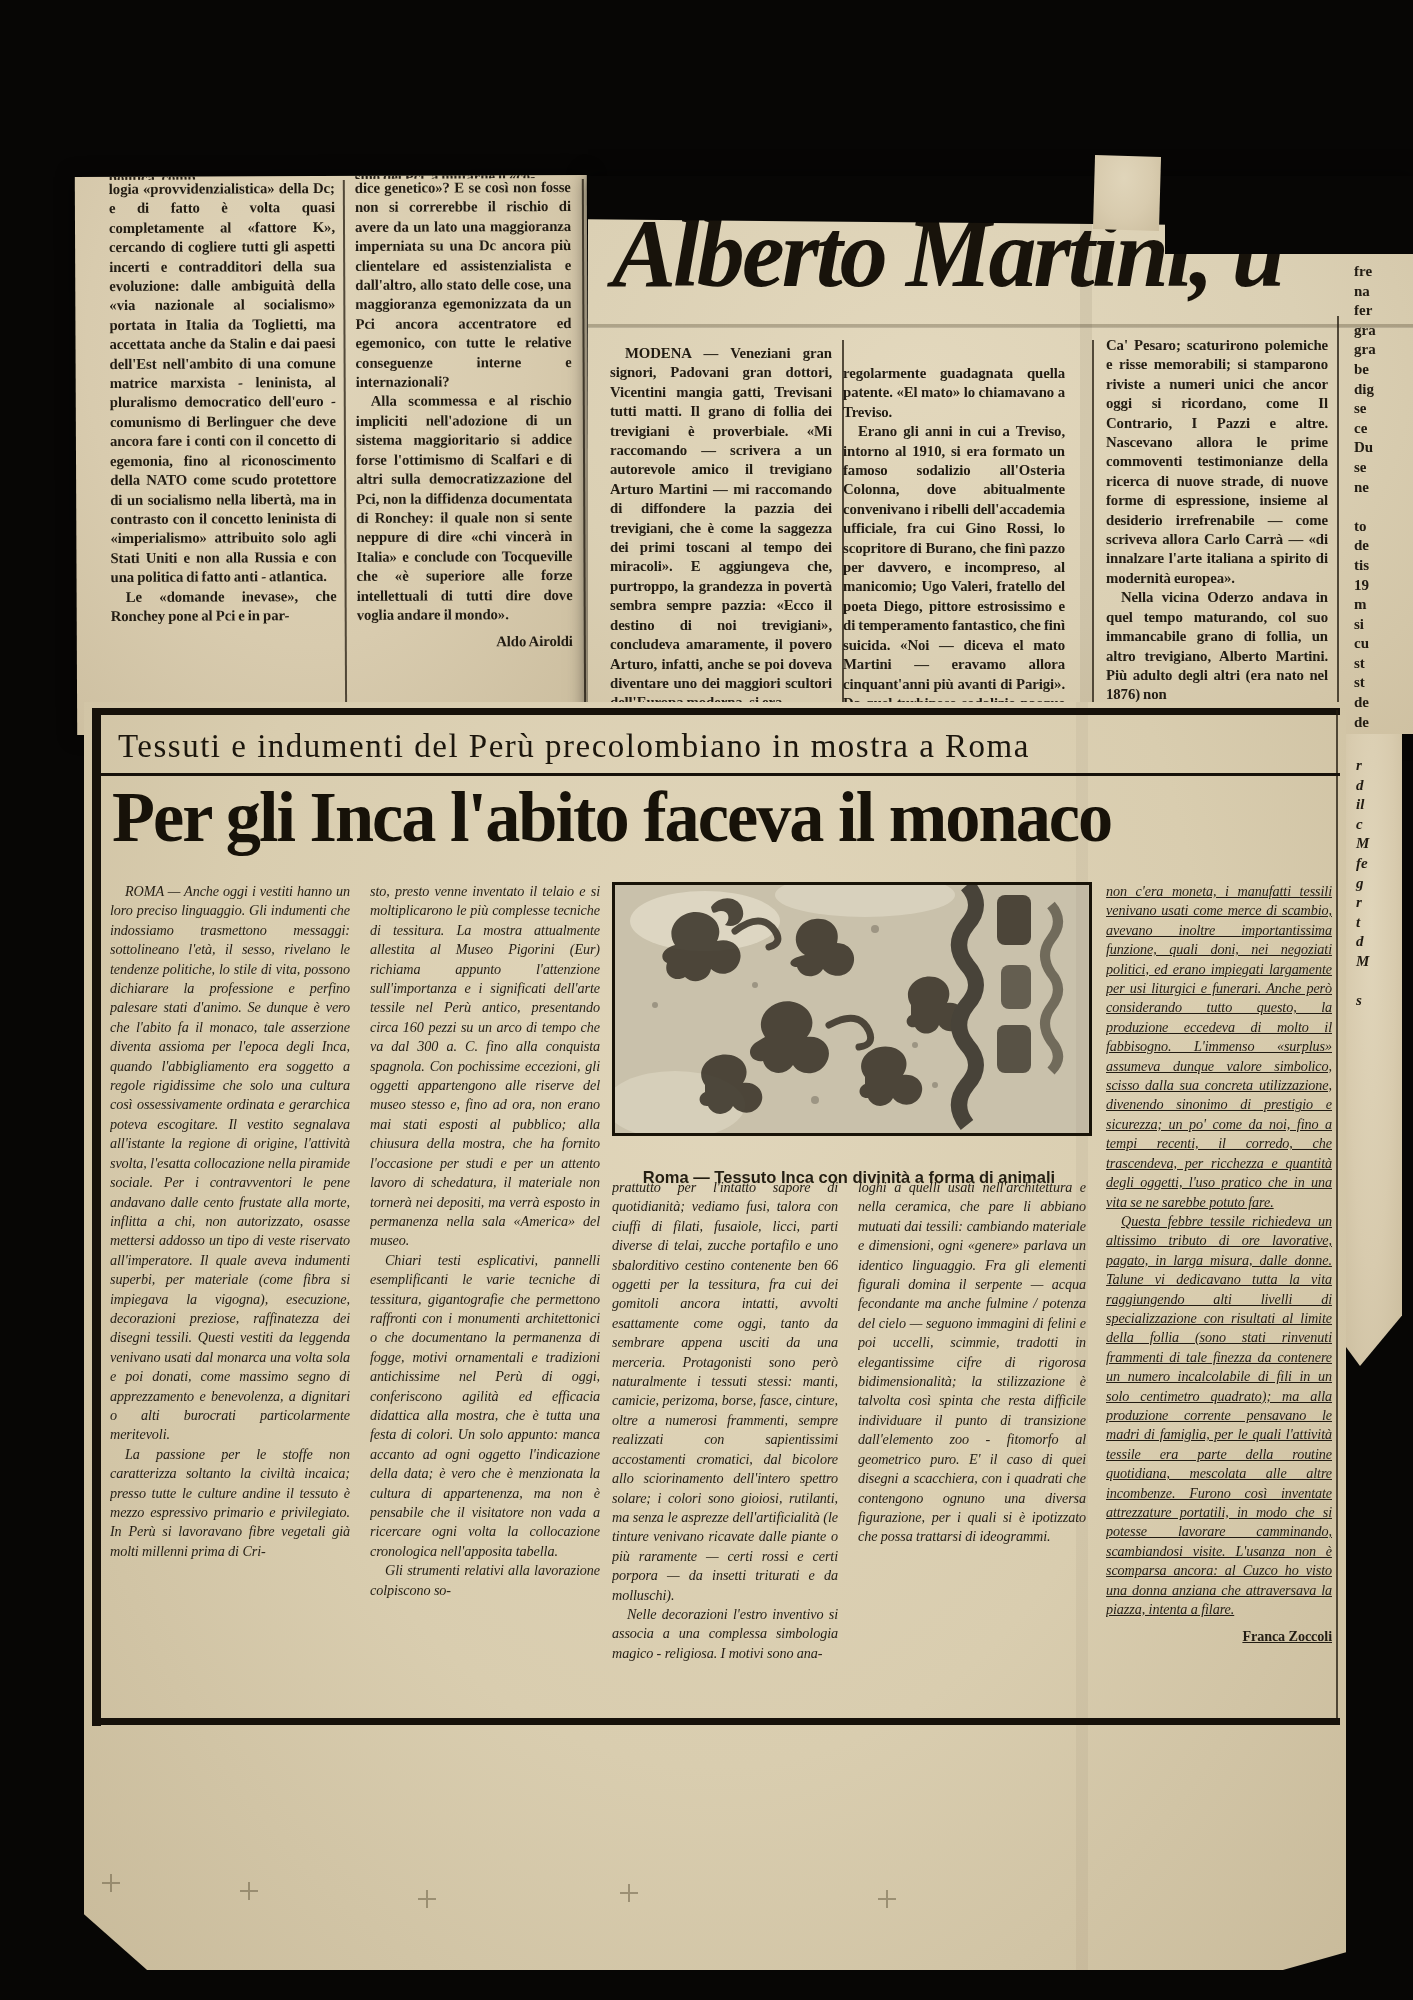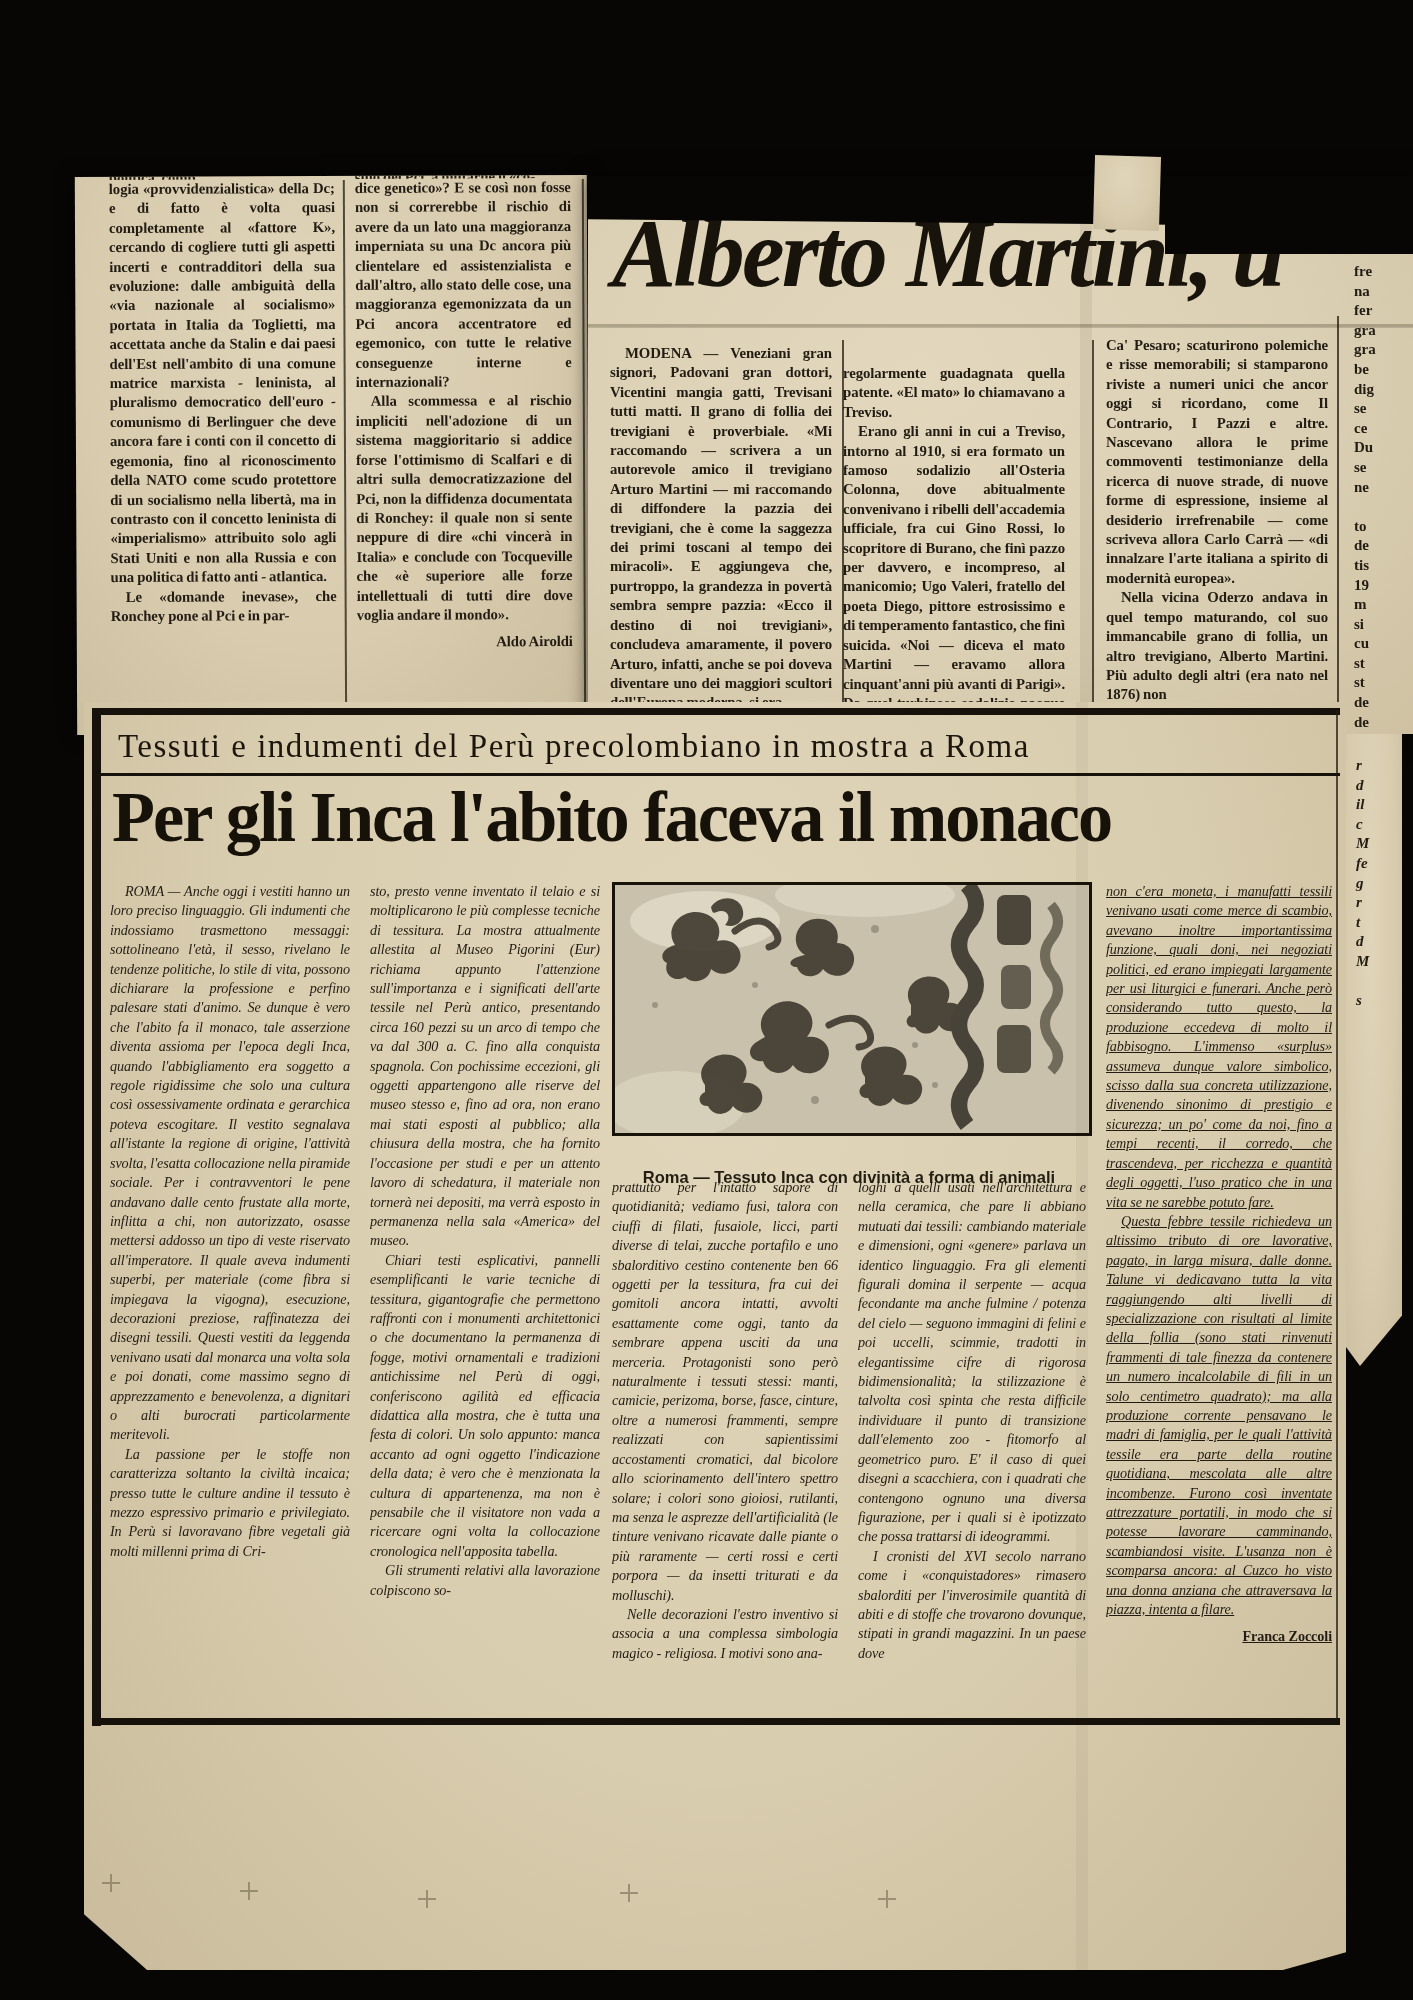--- a/index.html
+++ b/index.html
@@ -163,21 +163,20 @@
       </svg>
     </div>
     <div class="caption">Roma — Tessuto Inca con divinità a forma di animali</div>
 
     <div class="col body-inca" style="left:528px;top:476px;width:226px;height:540px;">
       <p>prattutto per l'intatto sapore di quotidianità; vediamo fusi, talora con ciuffi di filati, fusaiole, licci, parti diverse di telai, zucche portafilo e uno sbalorditivo cestino contenente ben 66 oggetti per la tessitura, fra cui dei gomitoli ancora intatti, avvolti esattamente come oggi, tanto da sembrare appena usciti da una merceria. Protagonisti sono però naturalmente i tessuti stessi: manti, camicie, perizoma, borse, fasce, cinture, oltre a numerosi frammenti, sempre realizzati con sapientissimi accostamenti cromatici, dal bicolore allo sciorinamento dell'intero spettro solare; i colori sono gioiosi, rutilanti, ma senza le asprezze dell'artificialità (le tinture venivano ricavate dalle piante o più raramente — certi rossi e certi porpora — da insetti triturati e da molluschi).</p>
       <p class="ind">Nelle decorazioni l'estro inventivo si associa a una complessa simbologia magico - religiosa. I motivi sono ana-</p>
     </div>
     <div class="col body-inca" style="left:774px;top:476px;width:228px;height:540px;">
       <p>loghi a quelli usati nell'architettura e nella ceramica, che pare li abbiano mutuati dai tessili: cambiando materiale e dimensioni, ogni «genere» parlava un identico linguaggio. Fra gli elementi figurali domina il serpente — acqua fecondante ma anche fulmine / potenza del cielo — seguono immagini di felini e poi uccelli, scimmie, tradotti in elegantissime cifre di rigorosa bidimensionalità; la stilizzazione è talvolta così spinta che resta difficile individuare il punto di transizione dall'elemento zoo - fitomorfo al geometrico puro. E' il caso di quei disegni a scacchiera, con i quadrati che contengono ognuno una diversa figurazione, per i quali si è ipotizzato che possa trattarsi di ideogrammi.</p>
-      <p class="ind">I cronisti del XVI secolo narrano come i «conquistadores» rimasero sbalorditi per l'inverosimile quantità di abiti e di stoffe che trovarono dovunque, stipati in grandi magazzini. In un paese dove</p>
     </div>
     <div class="col body-inca" style="left:1022px;top:180px;width:226px;height:836px;text-decoration:underline;">
       <p>non c'era moneta, i manufatti tessili venivano usati come merce di scambio, avevano inoltre importantissima funzione, quali doni, nei negoziati politici, ed erano impiegati largamente per usi liturgici e funerari. Anche però considerando tutto questo, la produzione eccedeva di molto il fabbisogno. L'immenso «surplus» assumeva dunque valore simbolico, scisso dalla sua concreta utilizzazione, divenendo sinonimo di prestigio e sicurezza; un po' come da noi, fino a tempi recenti, il corredo, che trascendeva, per ricchezza e quantità degli oggetti, l'uso pratico che in una vita se ne sarebbe potuto fare.</p>
       <p class="ind">Questa febbre tessile richiedeva un altissimo tributo di ore lavorative, pagato, in larga misura, dalle donne. Talune vi dedicavano tutta la vita raggiungendo alti livelli di specializzazione con risultati al limite della follia (sono stati rinvenuti frammenti di tale finezza da contenere un numero incalcolabile di fili in un solo centimetro quadrato); ma alla produzione corrente pensavano le madri di famiglia, per le quali l'attività tessile era parte della routine quotidiana, mescolata alle altre incombenze. Furono così inventate attrezzature portatili, in modo che si potesse lavorare camminando, scambiandosi visite. L'usanza non è scomparsa ancora: al Cuzco ho visto una donna anziana che attraversava la piazza, intenta a filare.</p>
       <div class="byline">Franca Zoccoli</div>
     </div>
 
     <div class="rule-h" style="left:8px;top:1016px;width:1248px;height:7px;"></div>
     <div class="fold" style="left:992px;opacity:.6;"></div>
 

